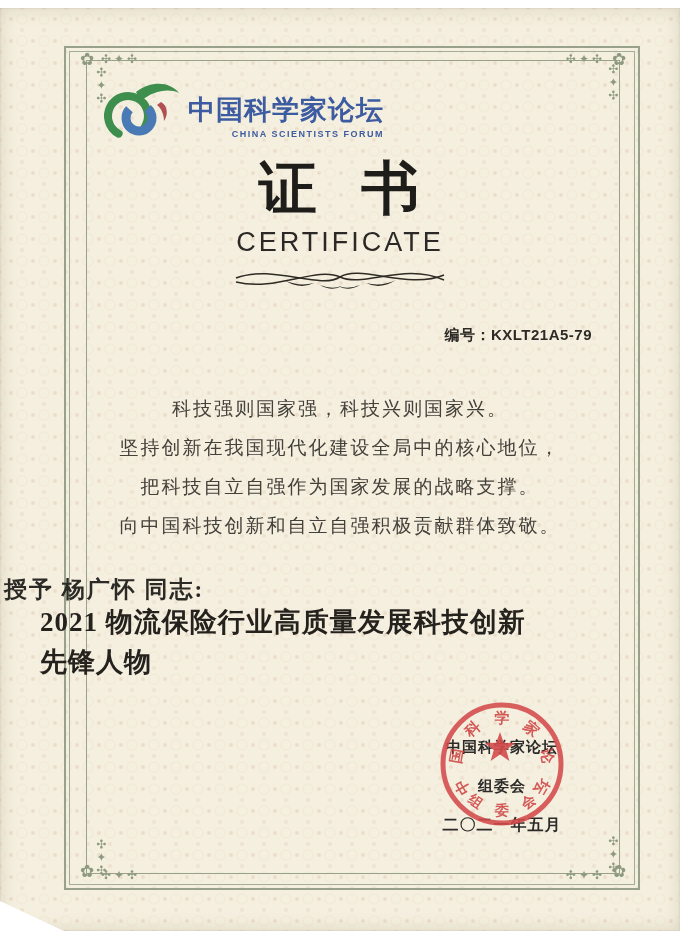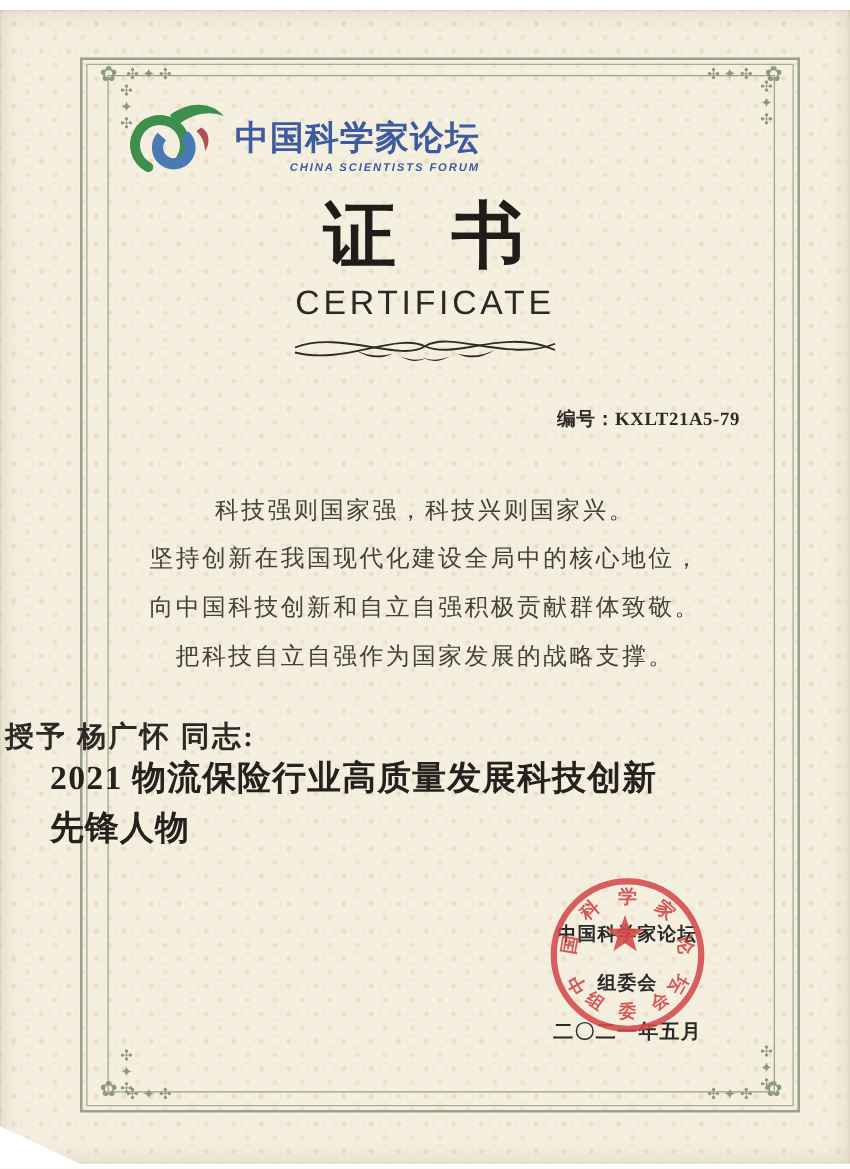--- a/index.html
+++ b/index.html
@@ -42,38 +42,38 @@
   .a-h-bl{left:14px;bottom:-8px;} .a-h-br{right:14px;bottom:-8px;}
   .a-v-tl{left:-8px;top:14px;transform:rotate(90deg);transform-origin:18px 10px;}
   .a-v-tr{right:-8px;top:14px;transform:rotate(90deg);transform-origin:calc(100% - 18px) 10px;}
   .a-v-bl{left:-8px;bottom:14px;transform:rotate(90deg);transform-origin:18px 10px;}
   .a-v-br{right:-8px;bottom:14px;transform:rotate(90deg);transform-origin:calc(100% - 18px) 10px;}
 
   .logo{position:absolute;left:98px;top:70px;display:flex;align-items:flex-start;}
   .logo-mark{width:86px;height:70px;flex:0 0 auto;}
   .logo-text{margin-left:4px;margin-top:14px;color:#3c5ba0;}
   .logo-cn{font-size:27px;font-weight:bold;letter-spacing:1px;font-family:"Liberation Sans",sans-serif;}
-  .logo-en{font-size:9px;letter-spacing:1.5px;text-align:right;margin-top:1px;font-family:"Liberation Sans",sans-serif;font-weight:bold;font-style:italic;}
+  .logo-en{font-size:9px;letter-spacing:1.5px;text-align:right;margin-top:1px;font-family:"Liberation Sans",sans-serif;font-weight:bold;}
 
   .cert-title{
     position:absolute;left:0;right:0;top:142px;text-align:center;
     font-size:58px;font-weight:bold;color:#1f1d1a;letter-spacing:2px;word-spacing:26px;
   }
   .cert-subtitle{
     position:absolute;left:0;right:0;top:219px;text-align:center;
     font-family:"Liberation Sans",sans-serif;font-size:27px;font-weight:400;
     color:#2b2825;letter-spacing:3px;
   }
   .flourish{position:absolute;left:50%;top:250px;transform:translateX(-50%);}
 
   .serial{
     position:absolute;right:88px;top:318px;font-size:15px;color:#2e2b27;
     letter-spacing:.5px;font-weight:bold;
   }
-  .serial .val{font-family:Liberation Serif, serif;font-weight:bold;}
+  .serial .val{font-family:Liberation Sans, sans-serif;font-weight:bold;}
 
   .body-text{position:absolute;left:60px;right:60px;top:368px;text-align:center;color:#44403a;margin-top:22px;}
   .body-text p{margin:0 0 18px 0;font-size:19px;letter-spacing:2px;line-height:21px;}
 
   .grant-line{
     position:absolute;left:4px;right:0;top:546px;
     font-size:23px;font-weight:bold;color:#2c2a26;letter-spacing:2px;margin-top:20px;
   }
   .award-title{
     position:absolute;left:40px;right:40px;top:594px;text-align:left;
@@ -138,22 +138,22 @@
     </g>
   </svg>
 
   <div class="serial">
     <span>编号：</span><span class="val">KXLT21A5-79</span>
   </div>
 
   <div class="body-text">
     <p>科技强则国家强，科技兴则国家兴。</p>
     <p>坚持创新在我国现代化建设全局中的核心地位，</p>
+    <p>把科技自立自强作为国家发展的战略支撑。</p>
     <p>向中国科技创新和自立自强积极贡献群体致敬。</p>
-    <p>把科技自立自强作为国家发展的战略支撑。</p>
   </div>
 
   <div class="grant-line">授予 杨广怀 同志:</div>
 
   <div class="award-title">
     <div>2021 物流保险行业高质量发展科技创新</div>
     <div>先锋人物</div>
   </div>
 
   <div class="issuer">

